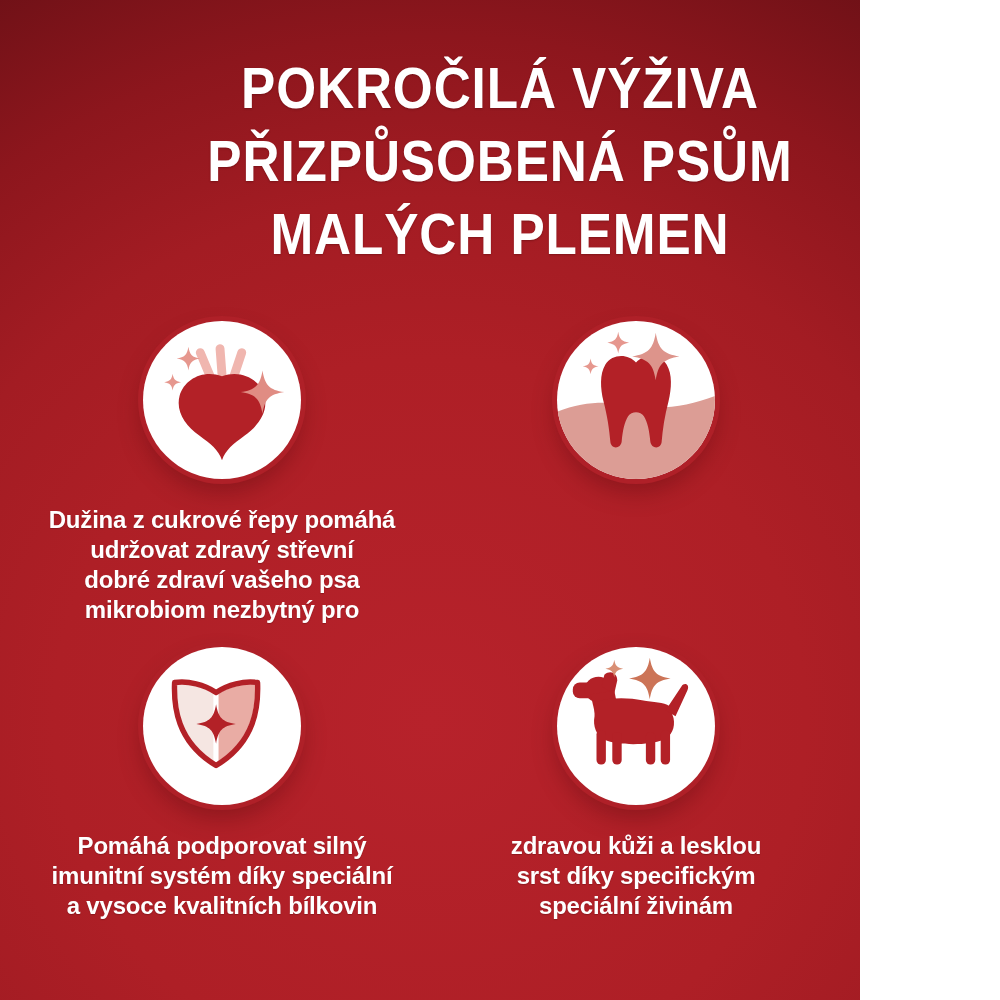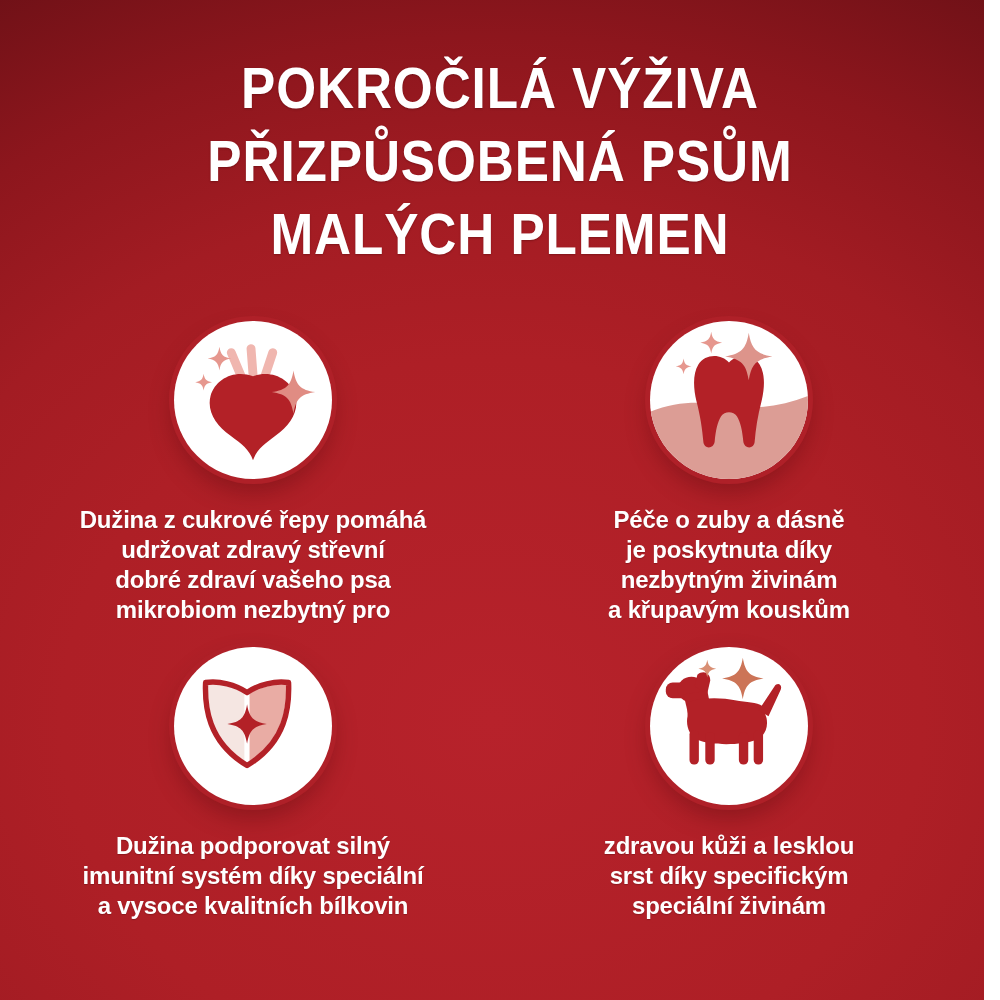--- a/index.html
+++ b/index.html
@@ -2,21 +2,21 @@
 <html lang="cs"><head>
 <meta charset="utf-8">
 <style>
   html,body{margin:0;padding:0;}
   body{
     width:1000px;height:1000px;overflow:hidden;
     font-family:"Liberation Sans","DejaVu Sans",sans-serif;
     color:#ffffff;
   }
   .canvas{
-    position:relative;width:984px;height:1000px;
+    position:relative;width:860px;height:1000px;
     background:
       radial-gradient(115% 95% at 50% 72%,
         #b7222b 0%, #ae1f26 38%, #a31c23 55%,
         #8d161d 72%, #701117 88%, #5a0d12 100%);
   }
   
   .title{
     position:absolute;top:52px;left:0;width:1000px;margin:0;
     text-align:center;font-weight:bold;
     font-size:57px;line-height:73px;letter-spacing:1px;
@@ -93,39 +93,33 @@
     <figure class="feature">
       <div class="badge">
         <svg viewBox="0 0 160 160">
           <path fill="#dc9d95" d="M0 92 C30 80 55 82 80 86 C108 90 134 86 160 76 L160 160 L0 160 Z"></path>
           <path fill="#b32127" d="M80 42 C72 33 56 33 49 44 C43 54 44 68 47 81 C51 96 53 110 54 122 C54.5 130 64.5 130 65.5 122 C66.5 111 68.5 102 72 96.5 C75.5 91 84.5 91 88 96.5 C91.5 102 93.5 111 94.5 122 C95.5 130 105.5 130 106 122 C107 110 109 96 113 81 C116 68 117 54 111 44 C104 33 88 33 80 42 Z"></path>
           <use href="#spk" fill="#e6978e" transform="translate(62 22) scale(0.22)"></use>
           <use href="#spk" fill="#e6978e" transform="translate(34 46) scale(0.16)"></use>
           <use href="#spk" fill="#dd948b" transform="translate(100 36) scale(0.48)"></use>
         </svg>
       </div>
-      <figcaption class="caption">
-        <span>Péče o zuby a dásně</span>
-        <span>je poskytnuta díky</span>
-        <span>nezbytným živinám</span>
-        <span>a křupavým kouskům</span>
-      </figcaption>
     </figure>
 
     <figure class="feature">
       <div class="badge">
         <svg viewBox="0 0 160 160">
           <path fill="#f5e6e2" stroke="#ffffff" stroke-width="5" d="M74 46 C62 38 46 34 32 36 C31 60 34 96 74 120 Z"></path>
           <path fill="#e9aca4" stroke="#ffffff" stroke-width="5" d="M74 46 C86 38 102 34 116 36 C117 60 114 96 74 120 Z"></path>
           <path fill="none" stroke="#b32127" stroke-width="5.5" stroke-linejoin="round" d="M74 46 C62 38 46 34 32 36 C31 60 34 96 74 120 C114 96 117 60 116 36 C102 34 86 38 74 46 Z"></path>
           <use href="#spk" fill="#b32127" transform="translate(74 78) scale(0.40)"></use>
         </svg>
       </div>
       <figcaption class="caption">
-        <span>Dužina podporovat silný</span>
+        <span>Pomáhá podporovat silný</span>
         <span>imunitní systém díky speciální</span>
         <span>a vysoce kvalitních bílkovin</span>
       </figcaption>
     </figure>
 
     <figure class="feature">
       <div class="badge">
         <svg viewBox="0 0 160 160">
           <g fill="#b32127">
             <rect x="16" y="36" width="30" height="16" rx="7"></rect>

